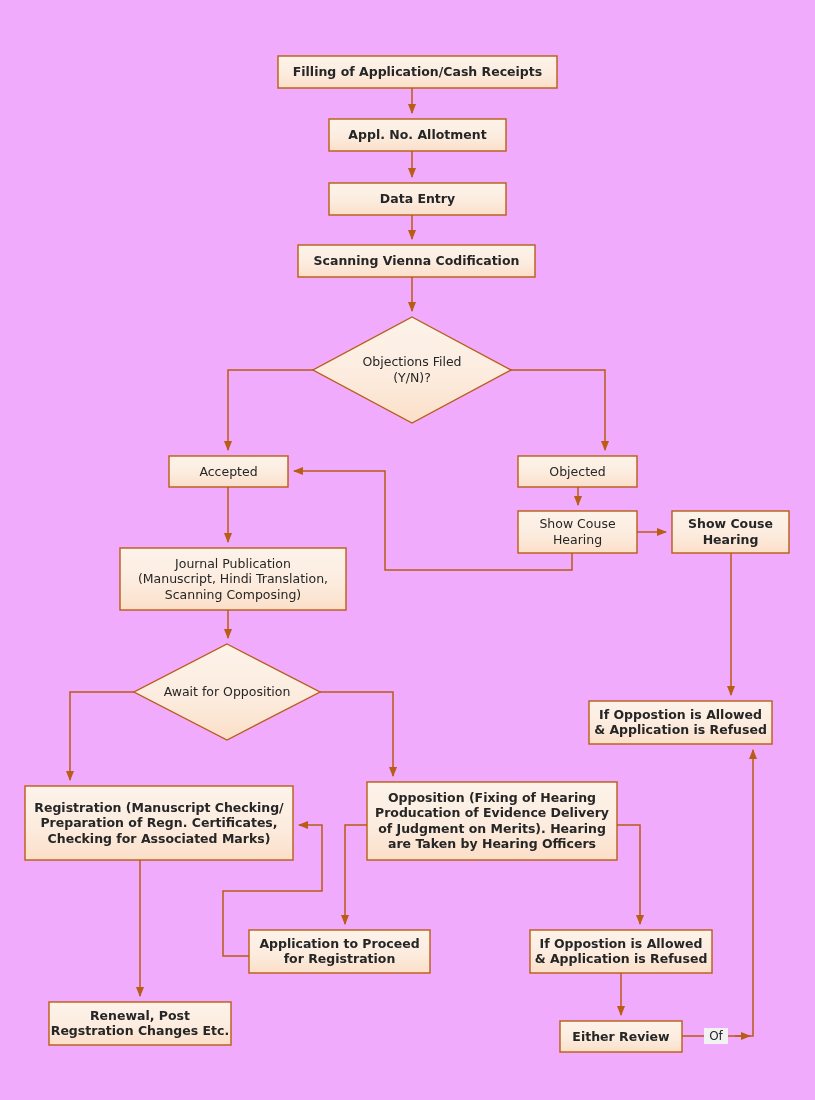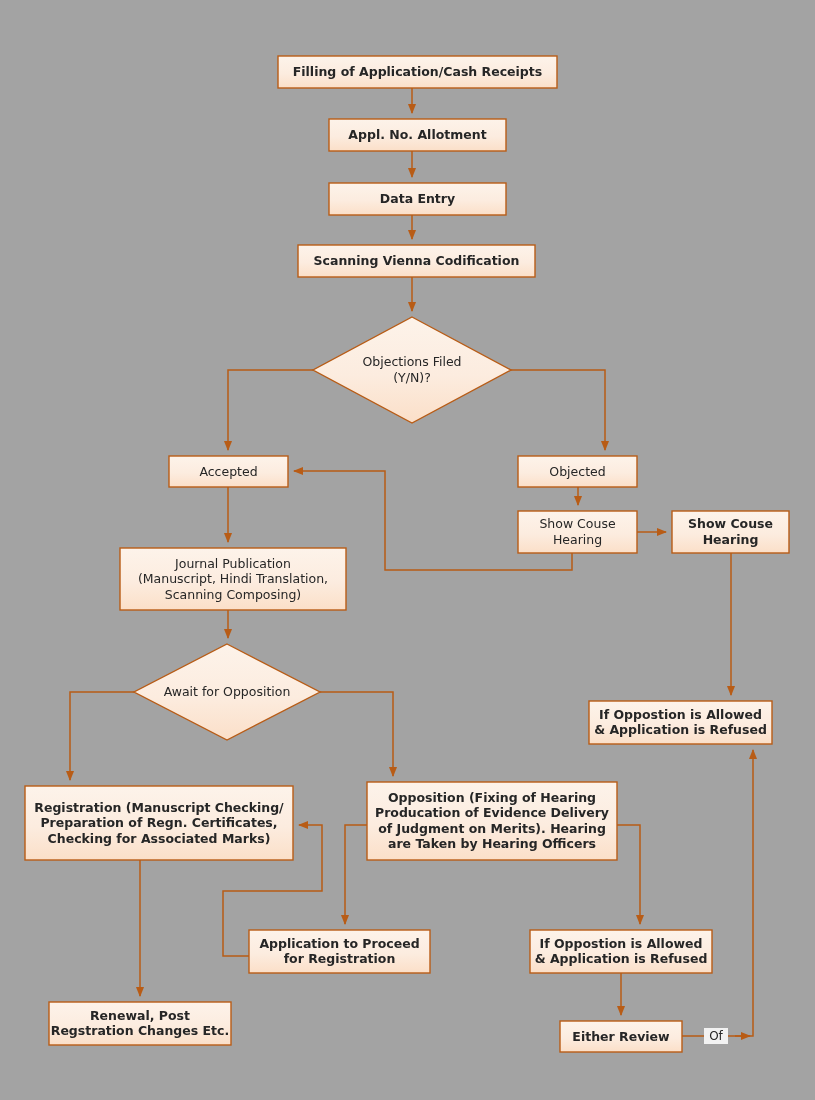--- a/index.html
+++ b/index.html
@@ -11,21 +11,21 @@
   body {
     width: 815px;
     height: 1100px;
     font-family: "DejaVu Sans", sans-serif;
     overflow: hidden;
   }
   #flow-root {
     position: relative;
     width: 815px;
     height: 1100px;
-    background: #a3a3a3;
+    background: #f0abfc;
   }
   svg#flow-svg {
     position: absolute;
     left: 0;
     top: 0;
     width: 815px;
     height: 1100px;
     display: block;
   }
   .node-rect {

